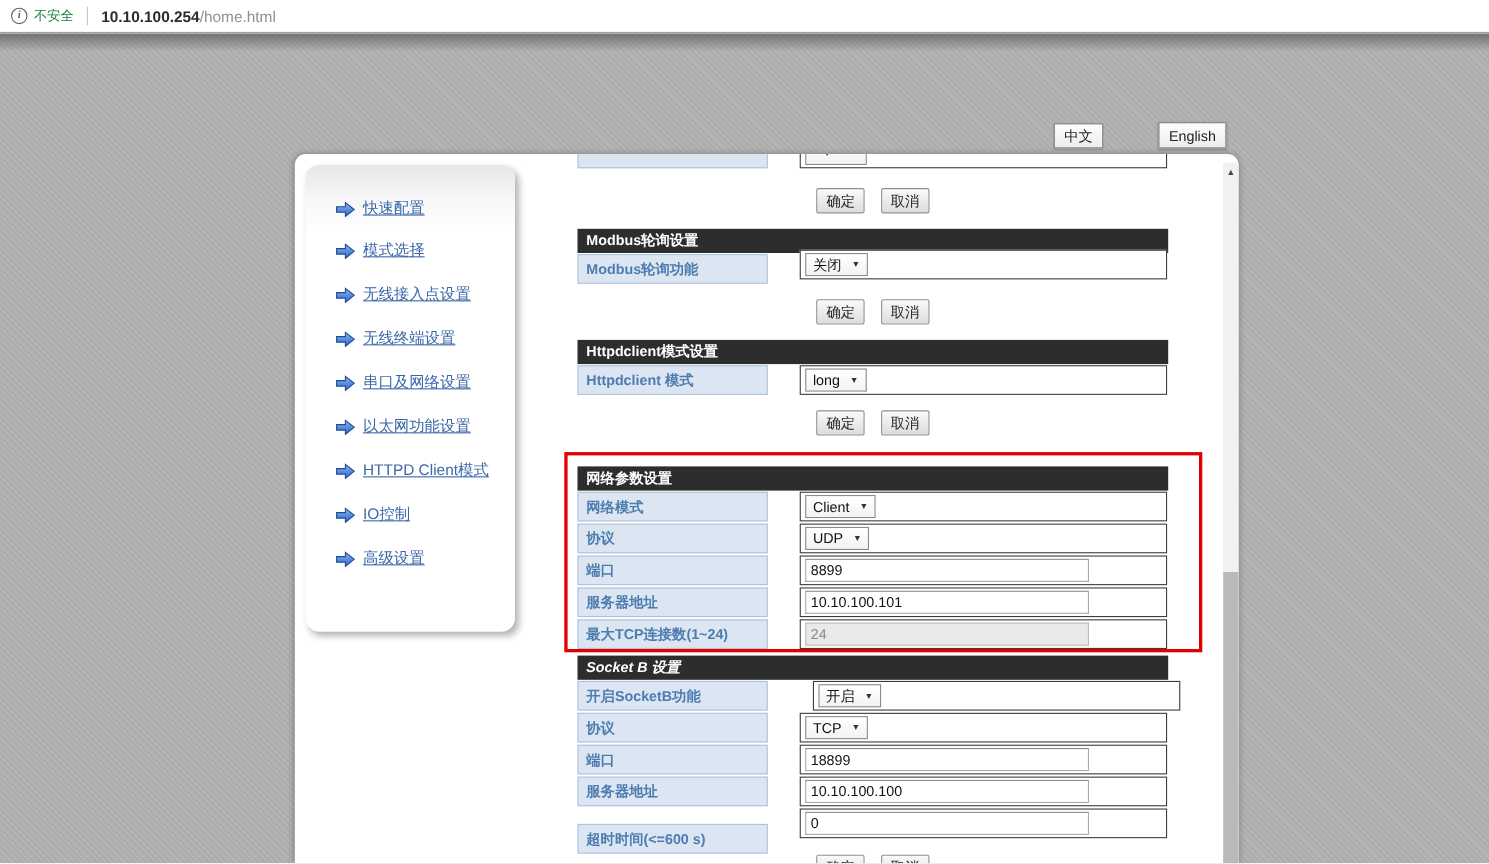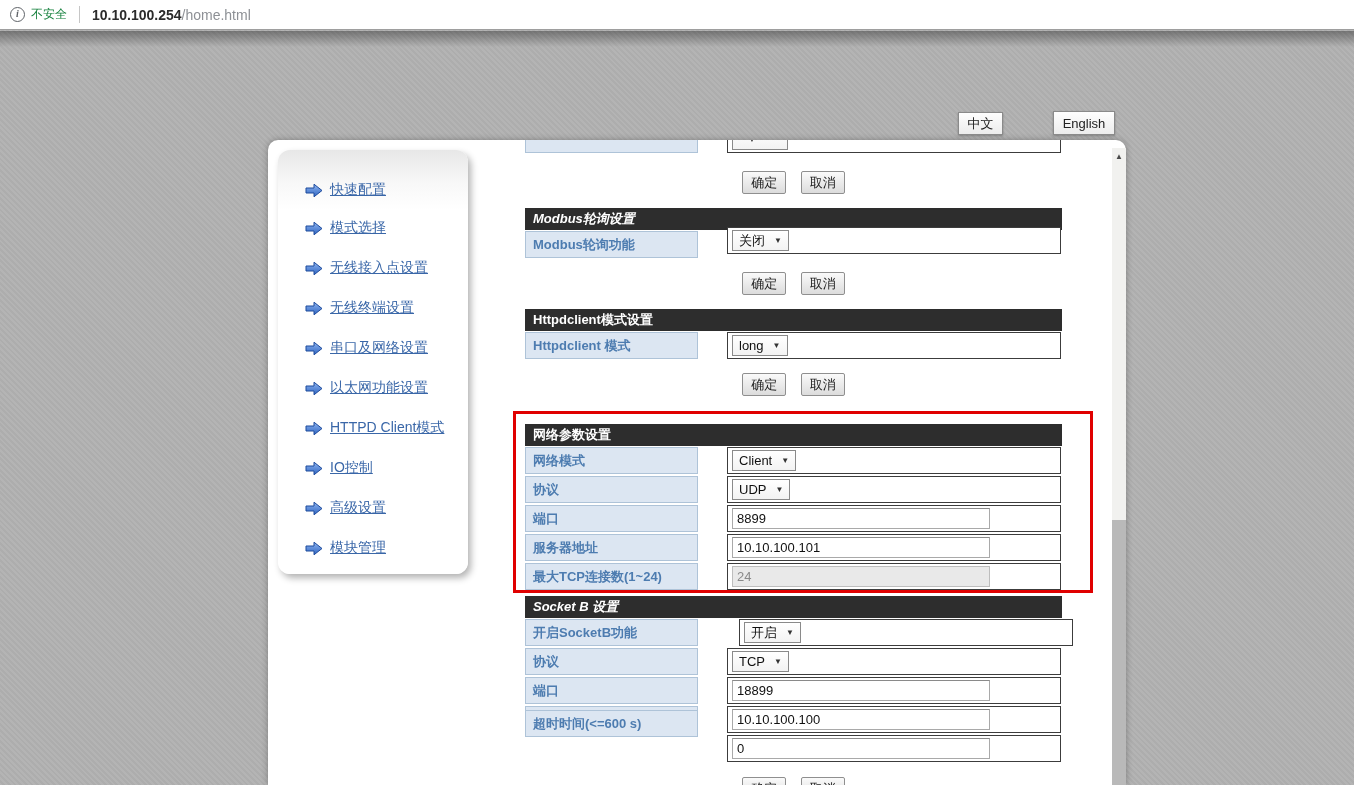--- a/index.html
+++ b/index.html
@@ -152,43 +152,37 @@
               <path d="M1 5 h8 V1.2 L17 7.5 9 13.8 V10 H1 z" fill="url(#ag)" stroke="#1c4a9c" stroke-width="1"></path>
             </svg>
           <a>IO控制</a>
           </li>
         <li>
           <svg class="nav-arrow" viewBox="0 0 18 15">
               <path d="M1 5 h8 V1.2 L17 7.5 9 13.8 V10 H1 z" fill="url(#ag)" stroke="#1c4a9c" stroke-width="1"></path>
             </svg>
           <a>高级设置</a>
           </li>
-        <li>
-          <svg class="nav-arrow" viewBox="0 0 18 15">
-              <path d="M1 5 h8 V1.2 L17 7.5 9 13.8 V10 H1 z" fill="url(#ag)" stroke="#1c4a9c" stroke-width="1"></path>
-            </svg>
-          <a>模块管理</a>
-          </li>
       </ul>
     </div>
 
     <div class="row-label" style="top:-14px;"></div>
     <div class="row-value" style="top:-14px;">
       <span class="ui-select" style="width:56px;">
           <span class="sel-text"></span>
           <span class="sel-arrow">▼</span>
         </span>
     </div>
 
     <div class="btn-row" style="top:31px;">
       <button class="form-btn">确定</button>
       <button class="form-btn">取消</button>
     </div>
 
-    <div class="sec-header" style="top:68px;font-style:italic;">Modbus轮询设置</div>
+    <div class="sec-header" style="top:68px;">Modbus轮询设置</div>
     <div class="row-label" style="top:91px;">Modbus轮询功能</div>
     <div class="row-value" style="top:87px;">
       <span class="ui-select">
           <span class="sel-text">关闭</span>
           <span class="sel-arrow">▼</span>
         </span>
     </div>
     <div class="btn-row" style="top:132px;">
       <button class="form-btn">确定</button>
       <button class="form-btn">取消</button>
@@ -263,21 +257,21 @@
     <div class="row-label" style="top:537px;">端口</div>
     <div class="row-value" style="top:537px;">
       <input class="ui-input" value="18899" style="">
     </div>
 
     <div class="row-label" style="top:566px;">服务器地址</div>
     <div class="row-value" style="top:566px;">
       <input class="ui-input" value="10.10.100.100" style="">
     </div>
 
-    <div class="row-label" style="top:570px;">超时时间(&lt;=600 s)</div>
+    <div class="row-label" style="top:609px;">超时时间(&lt;=600 s)</div>
     <div class="row-value" style="top:595px;">
       <input class="ui-input" value="0" style="">
     </div>
 
     <div class="btn-row" style="top:637px;">
       <button class="form-btn">确定</button>
       <button class="form-btn">取消</button>
     </div>
 
     <div class="scrollbar">

